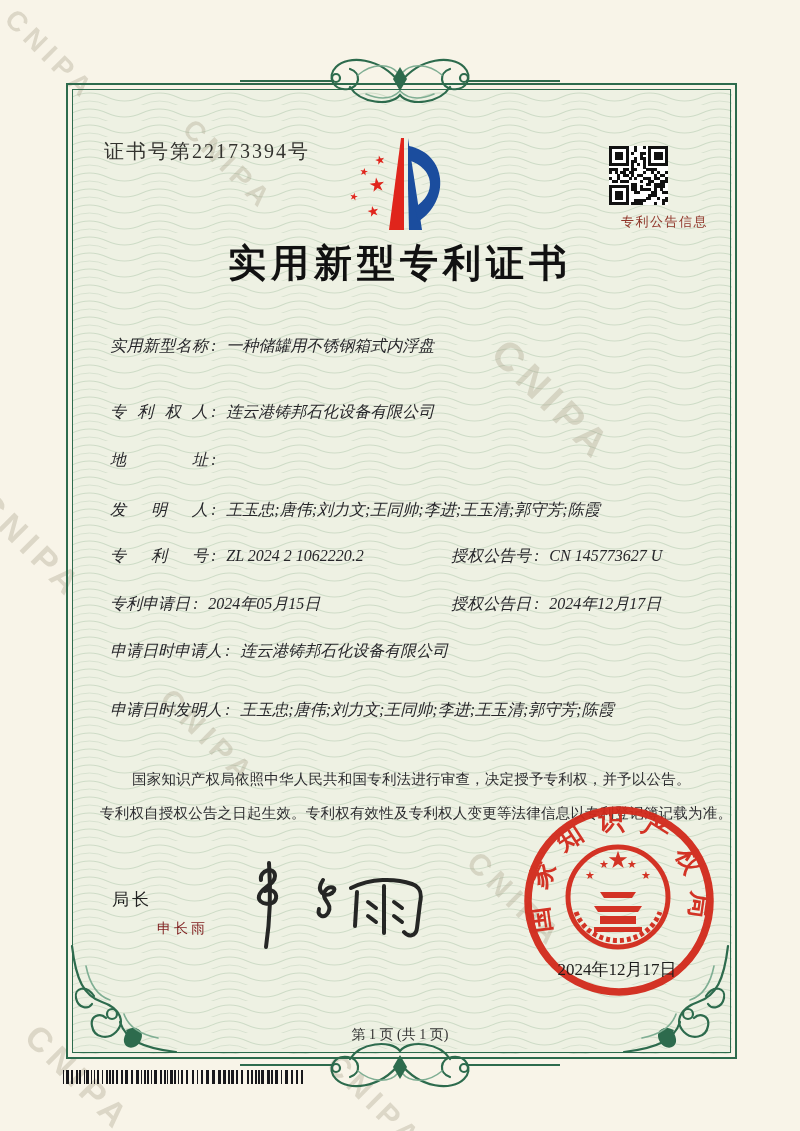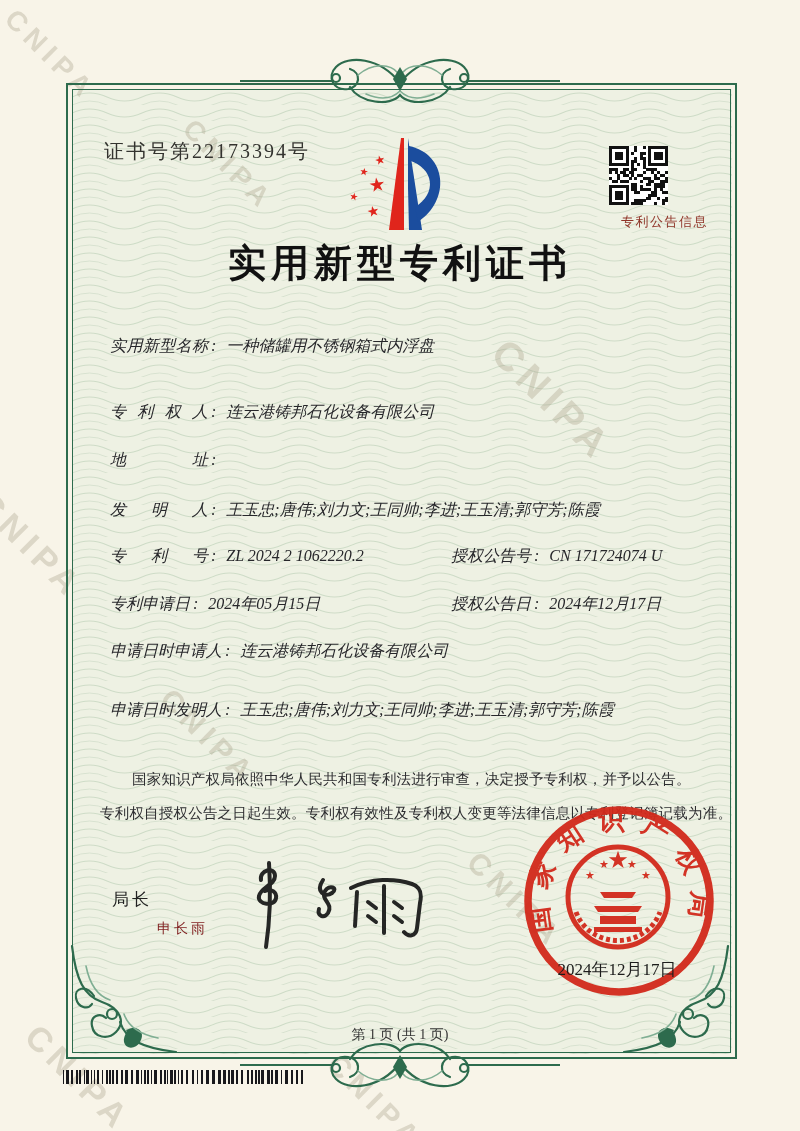--- a/index.html
+++ b/index.html
@@ -428,21 +428,21 @@
 
   <div class="row" style="top:546px;height:24px">
     <div class="grp">
       <span class="jlabel">专利号</span>
         <span class="colon">:</span>
       <span class="val">ZL 2024 2 1062220.2</span>
     </div>
     <div class="grp col2">
       <span class="nlabel">授权公告号</span>
         <span class="colon">:</span>
-      <span class="val">CN 171724074 U</span>
+      <span class="val">CN 145773627 U</span>
     </div>
   </div>
 
   <div class="row" style="top:594px;height:24px">
     <div class="grp">
       <span class="nlabel">专利申请日</span>
         <span class="colon">:</span>
       <span class="val">2024年05月15日</span>
     </div>
     <div class="grp col2">

